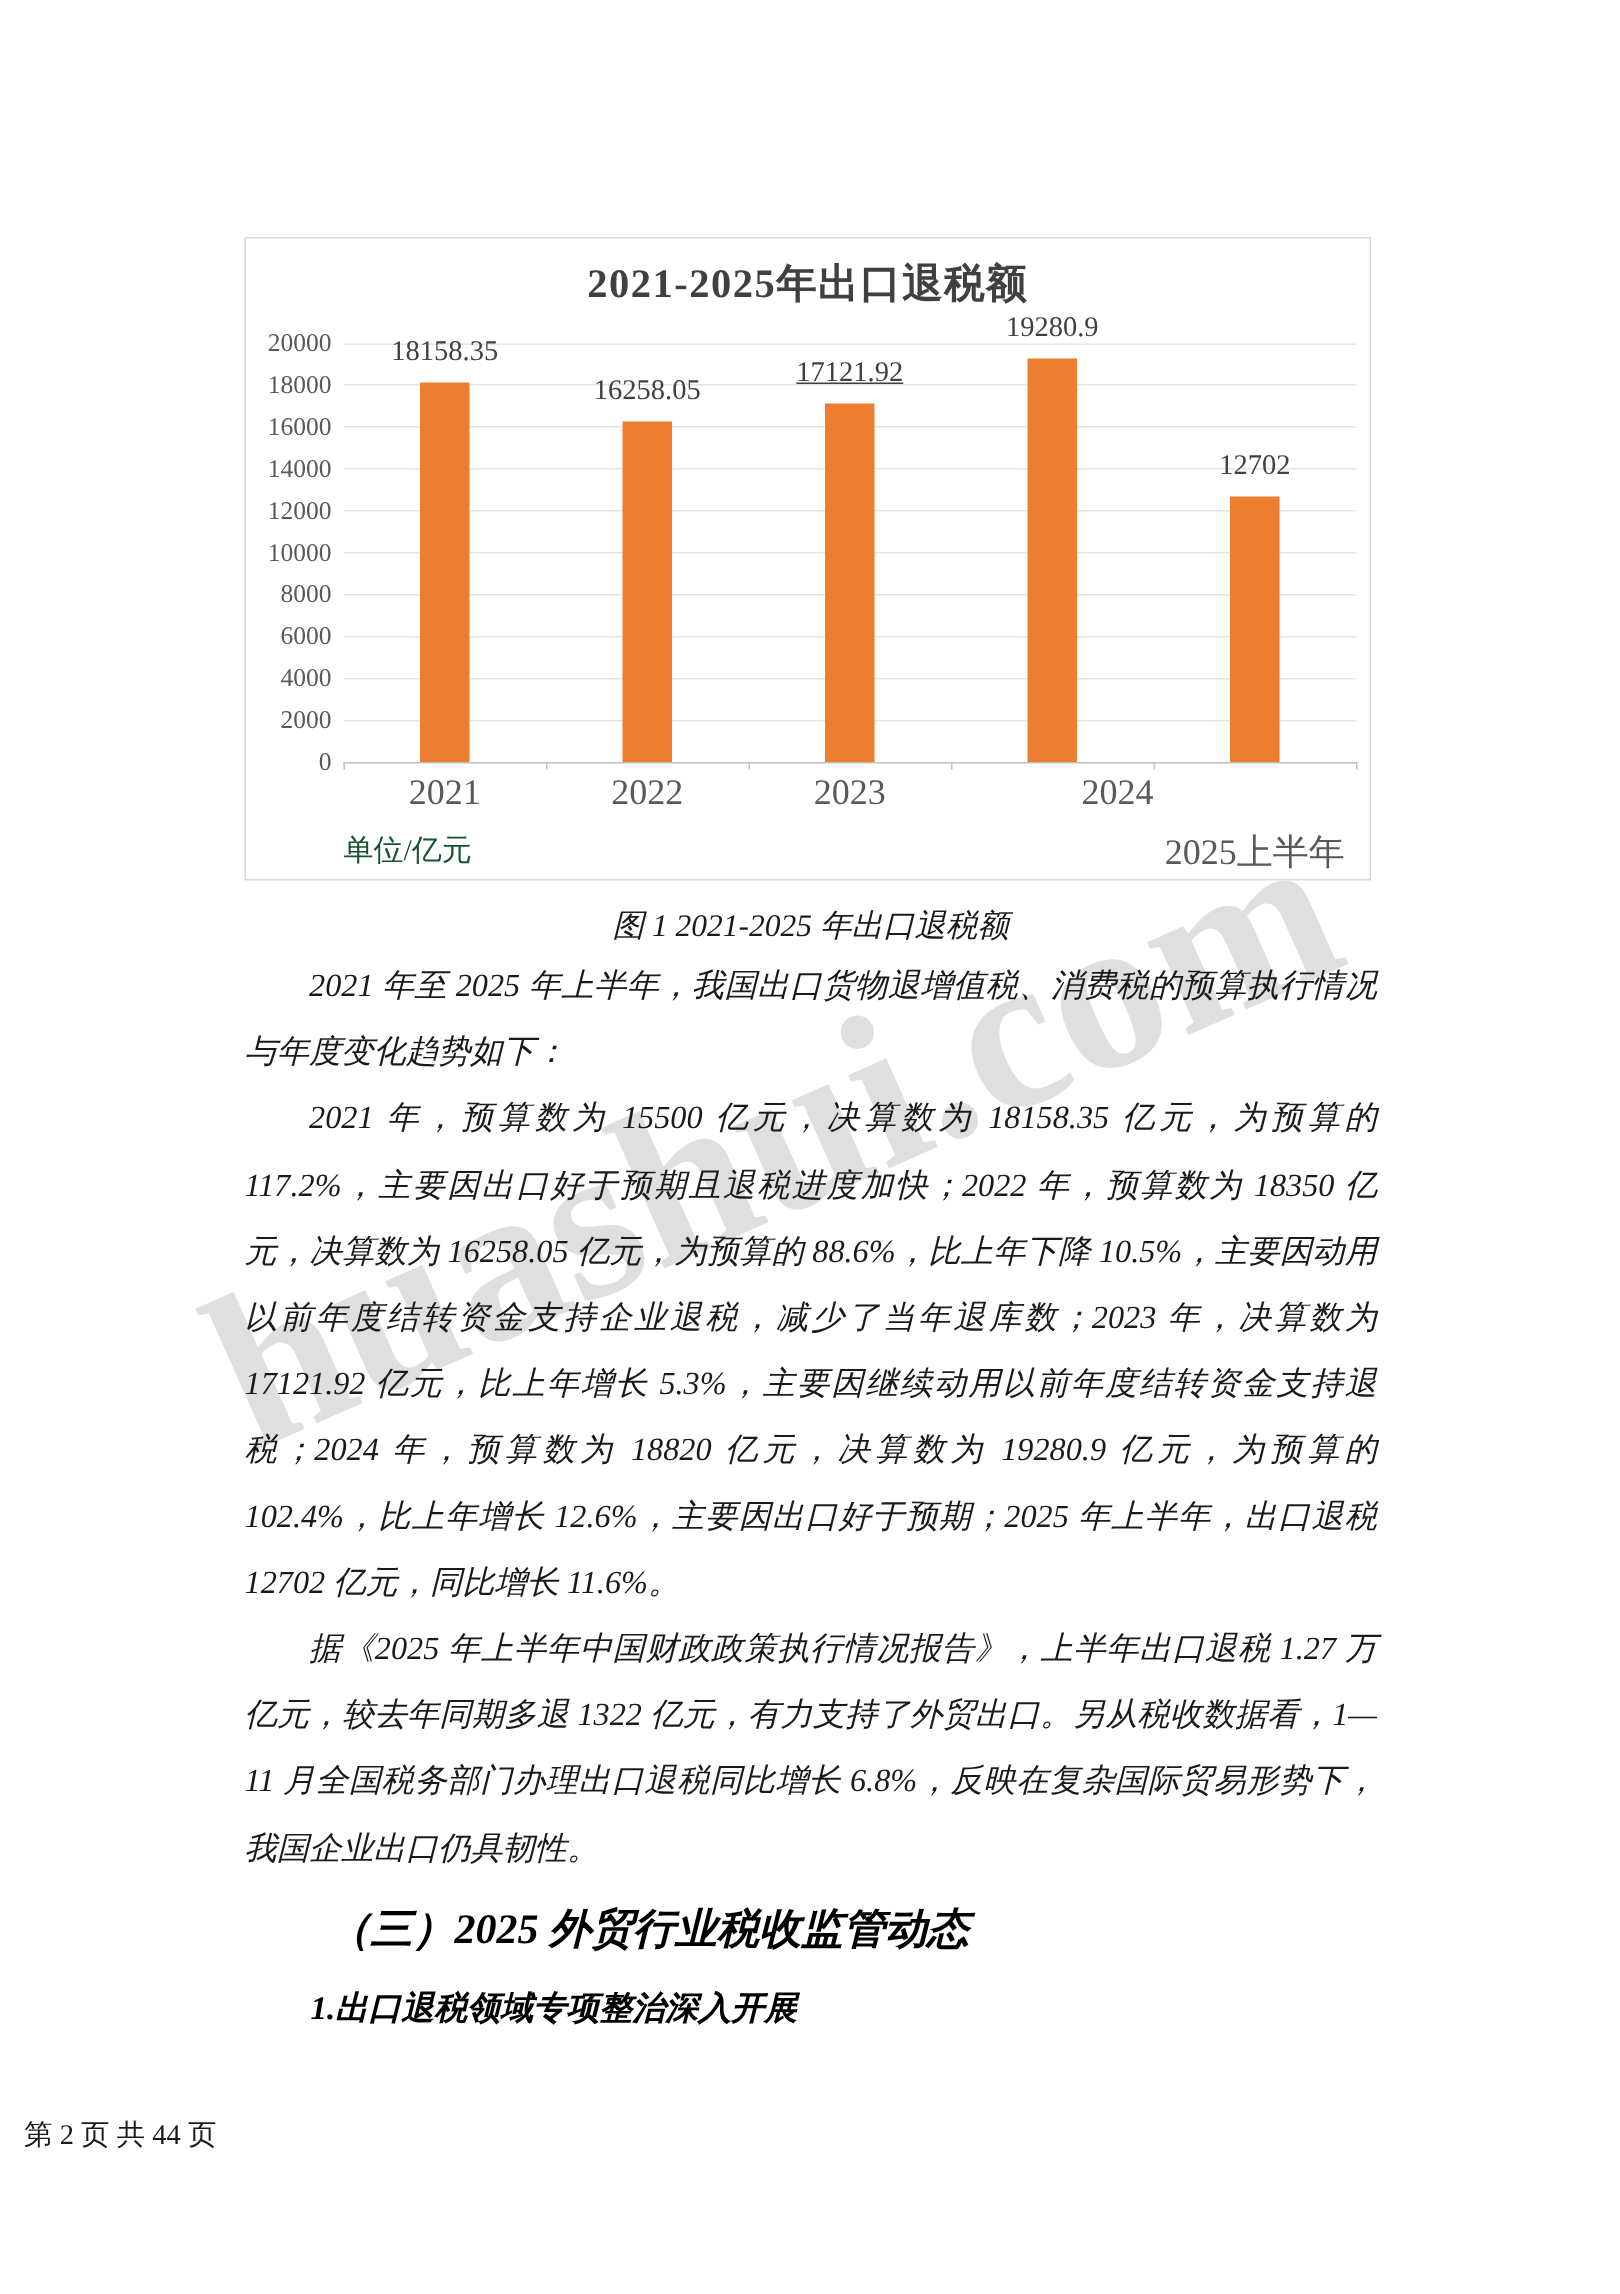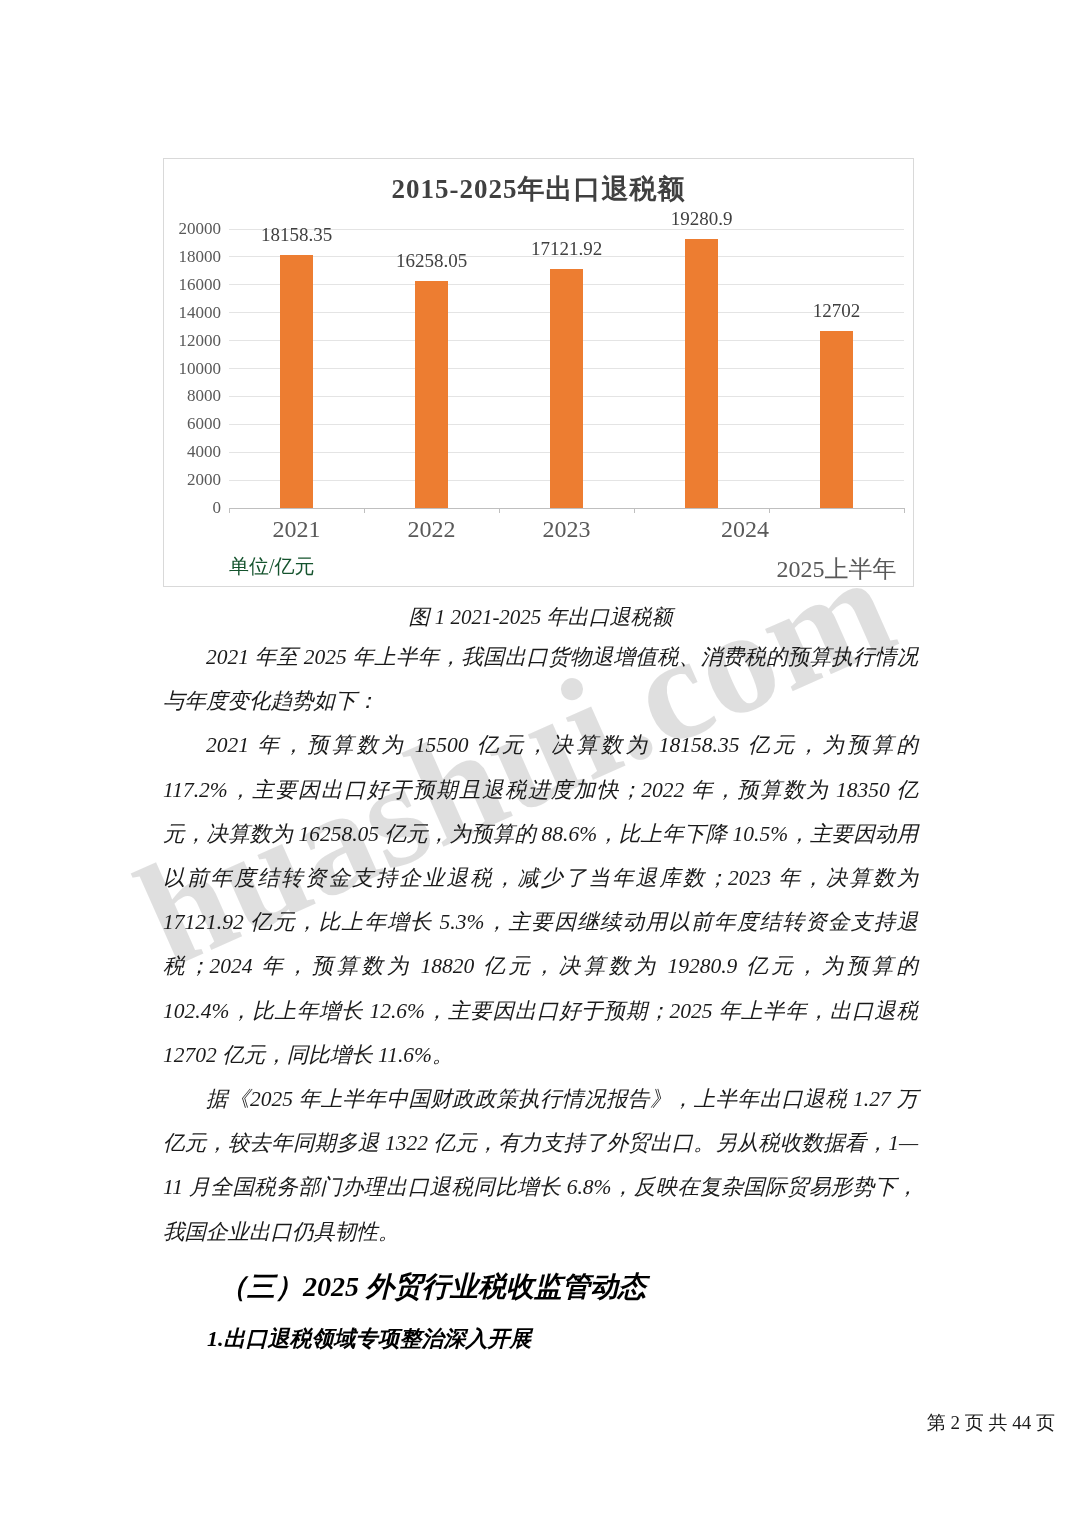--- a/index.html
+++ b/index.html
@@ -34,32 +34,32 @@
   
   .flow{position:absolute;left:163px;top:599px;width:755px;z-index:1;font-style:italic;}
   .caption{text-align:center;font-size:21px;line-height:36px;margin:0 0 0 0;color:#1a1a1a;}
   .flow p{margin:0;font-size:21.5px;line-height:44.2px;text-align:justify;
           text-indent:2em;color:#1a1a1a;}
   .section-heading{margin:12px 0 0 0;padding-left:2em;font-size:28px;line-height:42px;
                    font-weight:bold;color:#000;}
   .subsection-heading{margin:14px 0 0 0;padding-left:2em;font-size:22px;line-height:34px;
                       font-weight:bold;color:#000;}
 
-  .footer{position:absolute;left:0;top:1410px;width:1055px;text-align:right;
+  .footer{position:absolute;left:16px;top:1410px;width:1055px;text-align:left;
           font-size:19px;color:#1a1a1a;z-index:1;}
 </style>
 </head>
 <body>
 
 <div id="page">
 
   <div class="watermark">huashui.com</div>
 
   <div class="chart-frame">
-    <div class="chart-title">2015-2025年出口退税额</div>
+    <div class="chart-title">2021-2025年出口退税额</div>
     <div class="plot">
         <div class="ytick" style="top: 270px;">0</div>
         <div class="gridline" style="top: 250.6px; background: rgb(228, 228, 228);"></div>
         <div class="ytick" style="top: 242.1px;">2000</div>
         <div class="gridline" style="top: 222.7px; background: rgb(228, 228, 228);"></div>
         <div class="ytick" style="top: 214.2px; text-align: right;">4000</div>
         <div class="gridline" style="top: 194.8px; background: rgb(228, 228, 228);"></div>
         <div class="ytick" style="top: 186.3px;">6000</div>
         <div class="gridline" style="top: 166.9px; background: rgb(228, 228, 228);"></div>
         <div class="ytick" style="top: 158.4px;">8000</div>
@@ -75,21 +75,21 @@
         <div class="ytick" style="top: 18.9px;">18000</div>
         <div class="gridline" style="top: -0.5px; background: rgb(228, 228, 228);"></div>
         <div class="ytick" style="top: -9px;">20000</div>
         <div class="bar" style="left: 51px; height: 253.309px; background: rgb(237, 125, 49);"></div>
         <div class="val-label" style="left: -7.5px; bottom: 261.309px;">18158.35</div>
         <div class="xtick-label" style="left: 0px; width: 135px; top: 288px;">2021</div>
         <div class="bar" style="left: 186px; height: 226.8px; background: rgb(237, 125, 49);"></div>
         <div class="val-label" style="left: 127.5px; bottom: 234.8px;">16258.05</div>
         <div class="xtick-label" style="left: 135px; width: 135px; top: 288px;">2022</div>
         <div class="bar" style="left: 321px; height: 238.851px; background: rgb(237, 125, 49);"></div>
-        <div class="val-label" style="left: 262.5px; bottom: 246.851px;">17121.92</div>
+        <div class="val-label" style="left: 262.5px; bottom: 246.851px; text-decoration: underline;">17121.92</div>
         <div class="xtick-label" style="left: 270px; width: 135px; top: 288px;">2023</div>
         <div class="bar" style="left: 456px; height: 268.969px; background: rgb(237, 125, 49);"></div>
         <div class="val-label" style="left: 397.5px; bottom: 276.969px;">19280.9</div>
         <div class="xtick-label" style="left: 405px; width: 135px; top: 288px; text-align: right;">2024</div>
         <div class="bar" style="left: 591px; height: 177.193px; background: rgb(237, 125, 49);"></div>
         <div class="val-label" style="left: 532.5px; bottom: 185.193px;">12702</div>
         <div class="xtick-label" style="left: 540px; width: 135px; top: 288px; margin-top: 40px;">2025上半年</div>
         <div class="axis-tick" style="left: 0px; top: 279px; background: rgb(191, 191, 191);"></div>
         <div class="axis-tick" style="left: 135px; top: 279px; background: rgb(191, 191, 191);"></div>
         <div class="axis-tick" style="left: 270px; top: 279px; background: rgb(191, 191, 191);"></div>

